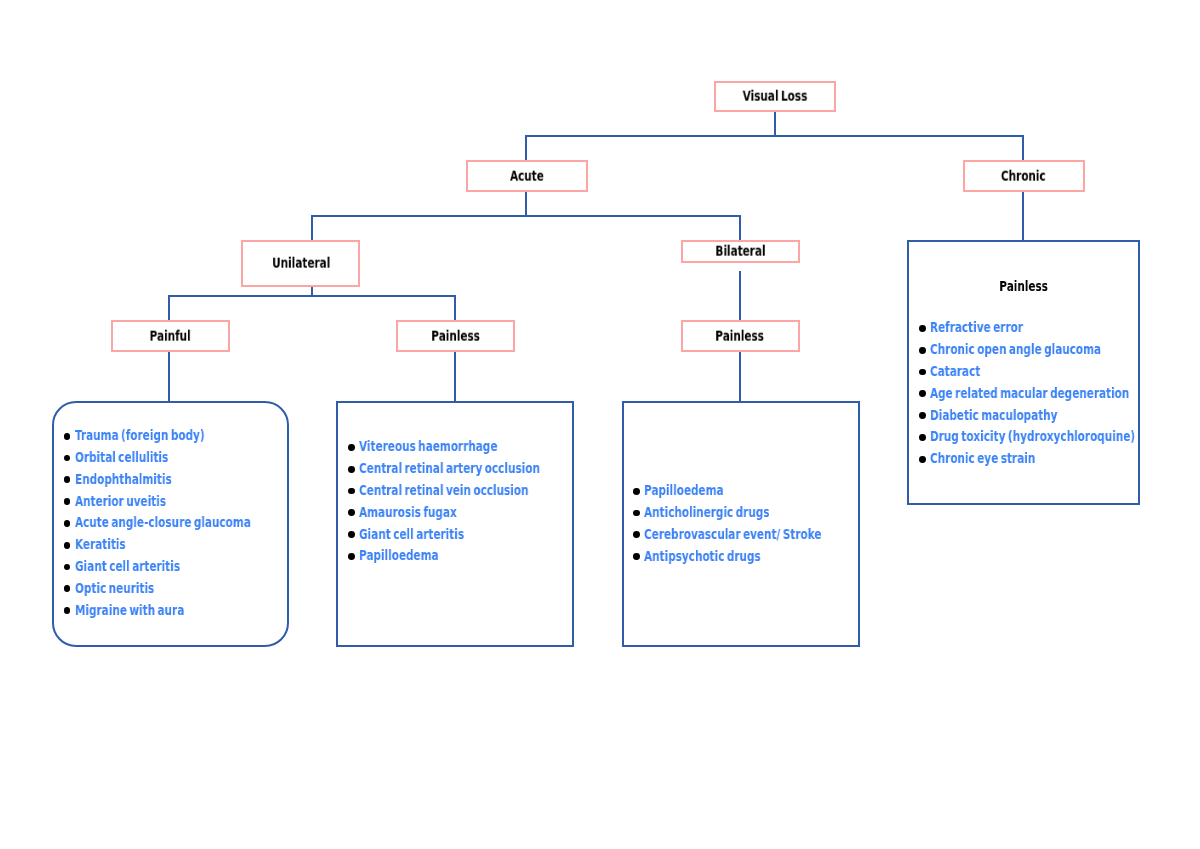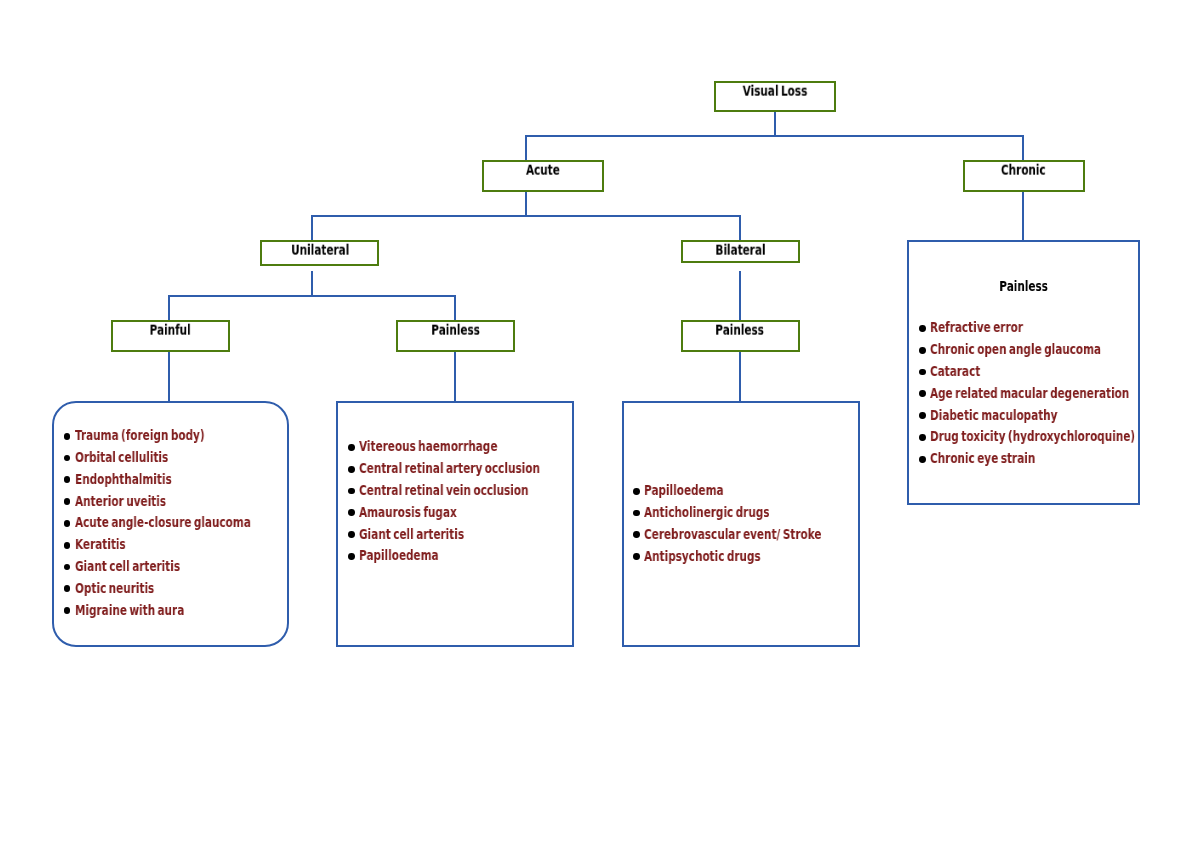--- a/index.html
+++ b/index.html
@@ -2,34 +2,34 @@
 <html><head>
 <meta charset="utf-8">
 <title>Visual Loss Flowchart</title>
 <style>
   html,body{margin:0;padding:0;background:#ffffff;}
   body{width:1200px;height:849px;position:relative;overflow:hidden;
        font-family:"DejaVu Sans Condensed","DejaVu Sans",sans-serif;
        -webkit-font-smoothing:antialiased;}
   #stage{position:absolute;left:0;top:0;width:1200px;height:849px;}
 
-  .node{position:absolute;box-sizing:border-box;border:2px solid #4d7c0f;background:#fff;
-        display:flex;align-items:flex-start;justify-content:center;z-index:2;}
+  .node{position:absolute;box-sizing:border-box;border:2px solid #fca5a5;background:#fff;
+        display:flex;align-items:center;justify-content:center;z-index:2;}
   .node .lbl{font-weight:bold;font-size:13.7px;color:#000;white-space:nowrap;word-spacing:-1.4px;
              display:inline-block;transform:translateY(-0.35px) scaleX(.8505);
              transform-origin:center center;will-change:transform;}
 
   .listbox{position:absolute;box-sizing:border-box;border:2px solid #2F5DAC;background:#fff;z-index:2;}
   .listbox .head{position:absolute;left:0;right:0;text-align:center;font-weight:bold;font-size:13.7px;
                  color:#000;white-space:nowrap;height:21.75px;line-height:21.75px;}
   .listbox .head span{display:inline-block;word-spacing:-1.4px;
                       transform:scaleX(.8505);transform-origin:center center;
                       will-change:transform;}
   .listbox ul{list-style:none;margin:0;padding:0;position:absolute;}
-  .listbox li{font-weight:bold;font-size:13.7px;color:#7f1d1d;white-space:nowrap;
+  .listbox li{font-weight:bold;font-size:13.7px;color:#3b82f6;white-space:nowrap;
               height:21.8px;line-height:21.8px;position:relative;padding-left:11.4px;}
   .listbox li .bul{position:absolute;left:0.3px;top:7.6px;width:6.8px;height:6.8px;
                    border-radius:50%;background:#000;}
   .listbox li .txt{display:inline-block;word-spacing:-1.4px;
                    transform:scaleX(.8505);transform-origin:left center;
                    will-change:transform;}
 
   .hline{position:absolute;background:#2F5DAC;height:2px;z-index:1;}
   .vline{position:absolute;background:#2F5DAC;width:2px;z-index:1;}
 </style>
@@ -57,29 +57,29 @@
   <div class="vline" style="left:1022.2px;top:190.5px;height:49.6px;"></div>
 
   <div class="vline" style="left:168.4px;top:350.5px;height:50.9px;"></div>
   <div class="vline" style="left:453.8px;top:350.5px;height:50.9px;"></div>
   <div class="vline" style="left:739px;top:350.5px;height:50.9px;"></div>
 
   <div class="node" style="left:713.5px;top:80.5px;width:122px;height:31.4px;">
     <span class="lbl">Visual Loss</span>
   </div>
 
-  <div class="node" style="left:465.7px;top:160px;width:122.6px;height:31.9px;margin-left:16px;">
+  <div class="node" style="left:465.7px;top:160px;width:122.6px;height:31.9px;">
     <span class="lbl">Acute</span>
   </div>
 
   <div class="node" style="left:962.7px;top:160px;width:122px;height:31.9px;">
     <span class="lbl">Chronic</span>
   </div>
 
-  <div class="node" style="left:260px;top:239.7px;width:119.4px;height:26px;">
+  <div class="node" style="left:241px;top:239.7px;width:119.4px;height:47px;">
     <span class="lbl">Unilateral</span>
   </div>
 
   <div class="node" style="left:680.5px;top:239.7px;width:119px;height:23px;">
     <span class="lbl">Bilateral</span>
   </div>
 
   <div class="node" style="left:110.7px;top:319.7px;width:119.0px;height:32.3px;">
     <span class="lbl">Painful</span>
   </div>

